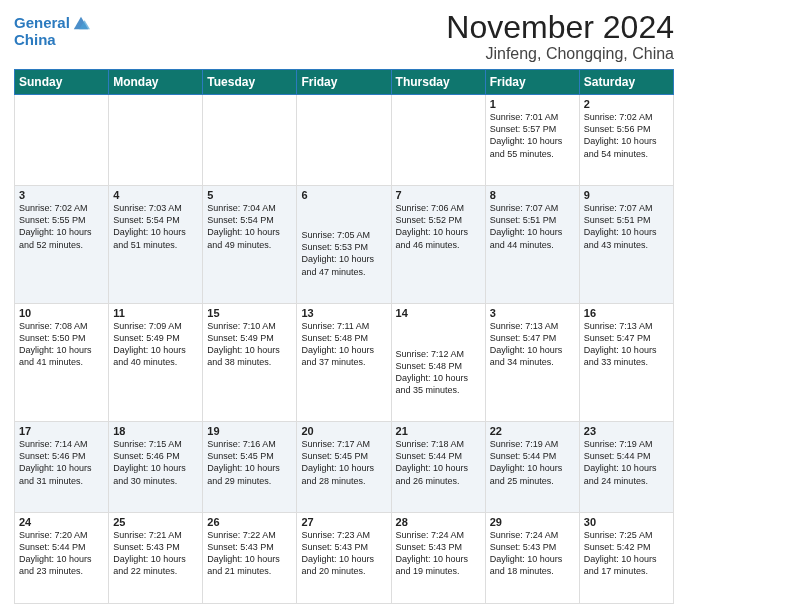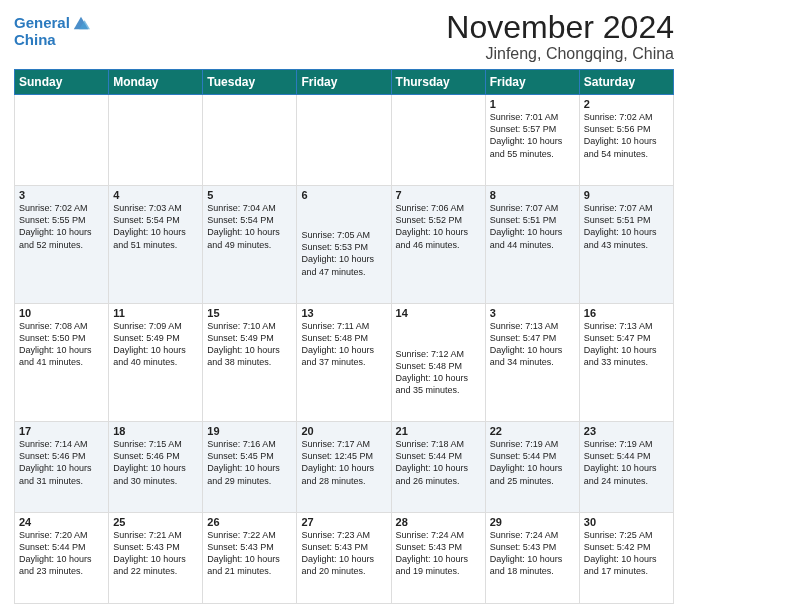--- a/index.html
+++ b/index.html
@@ -285,21 +285,21 @@
           <td>
             <span class="day-num">19</span>
             <div class="day-info" style="white-space: pre-line;">Sunrise: 7:16 AM
 Sunset: 5:45 PM
 Daylight: 10 hours
 and 29 minutes.</div>
           </td>
           <td>
             <span class="day-num">20</span>
             <div class="day-info" style="white-space: pre-line;">Sunrise: 7:17 AM
-Sunset: 12:45 PM
+Sunset: 5:45 PM
 Daylight: 10 hours
 and 28 minutes.</div>
           </td>
           <td>
             <span class="day-num">21</span>
             <div class="day-info" style="white-space: pre-line;">Sunrise: 7:18 AM
 Sunset: 5:44 PM
 Daylight: 10 hours
 and 26 minutes.</div>
           </td>

